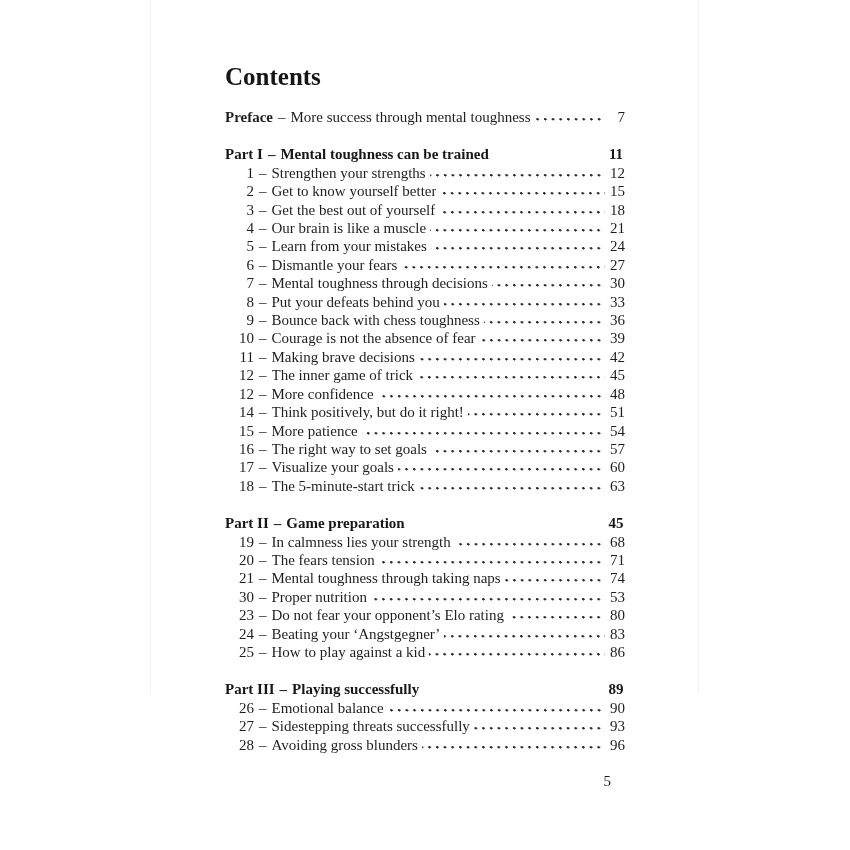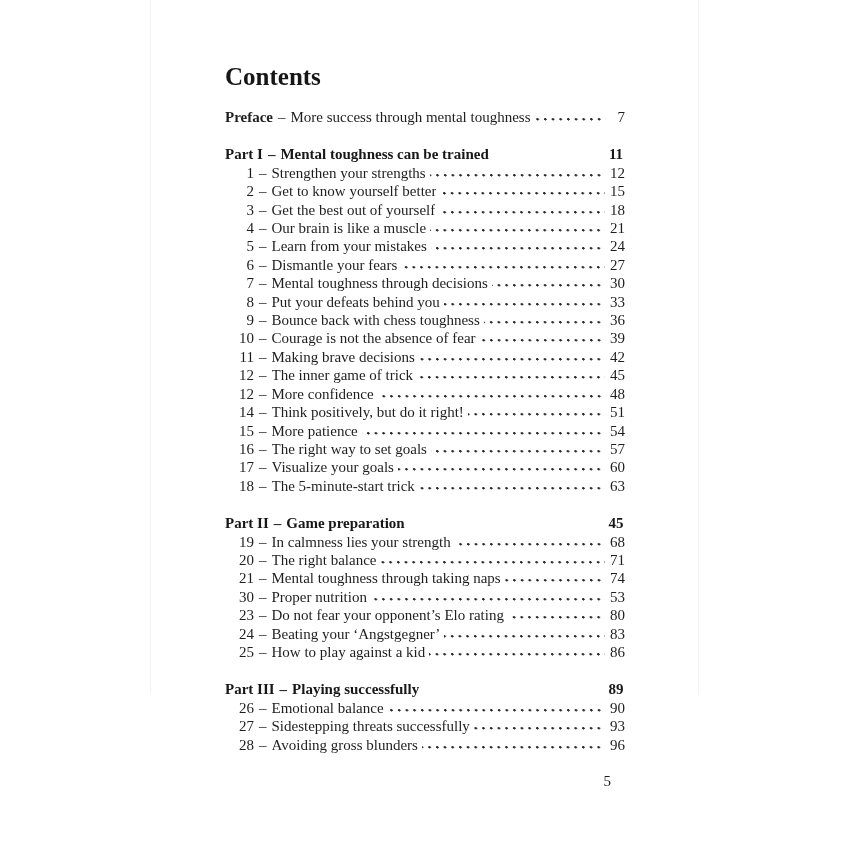--- a/index.html
+++ b/index.html
@@ -268,21 +268,21 @@
     <span class="no">19</span>
     <span class="dash">–</span>
     <span class="title-text">In calmness lies your strength</span>
     <span class="leader"></span>
     <span class="pg">68</span>
   </div>
 
   <div class="row entry">
     <span class="no">20</span>
     <span class="dash">–</span>
-    <span class="title-text">The right balance</span>
+    <span class="title-text">The fears tension</span>
     <span class="leader"></span>
     <span class="pg">71</span>
   </div>
 
   <div class="row entry">
     <span class="no">21</span>
     <span class="dash">–</span>
     <span class="title-text">Mental toughness through taking naps</span>
     <span class="leader"></span>
     <span class="pg">74</span>

